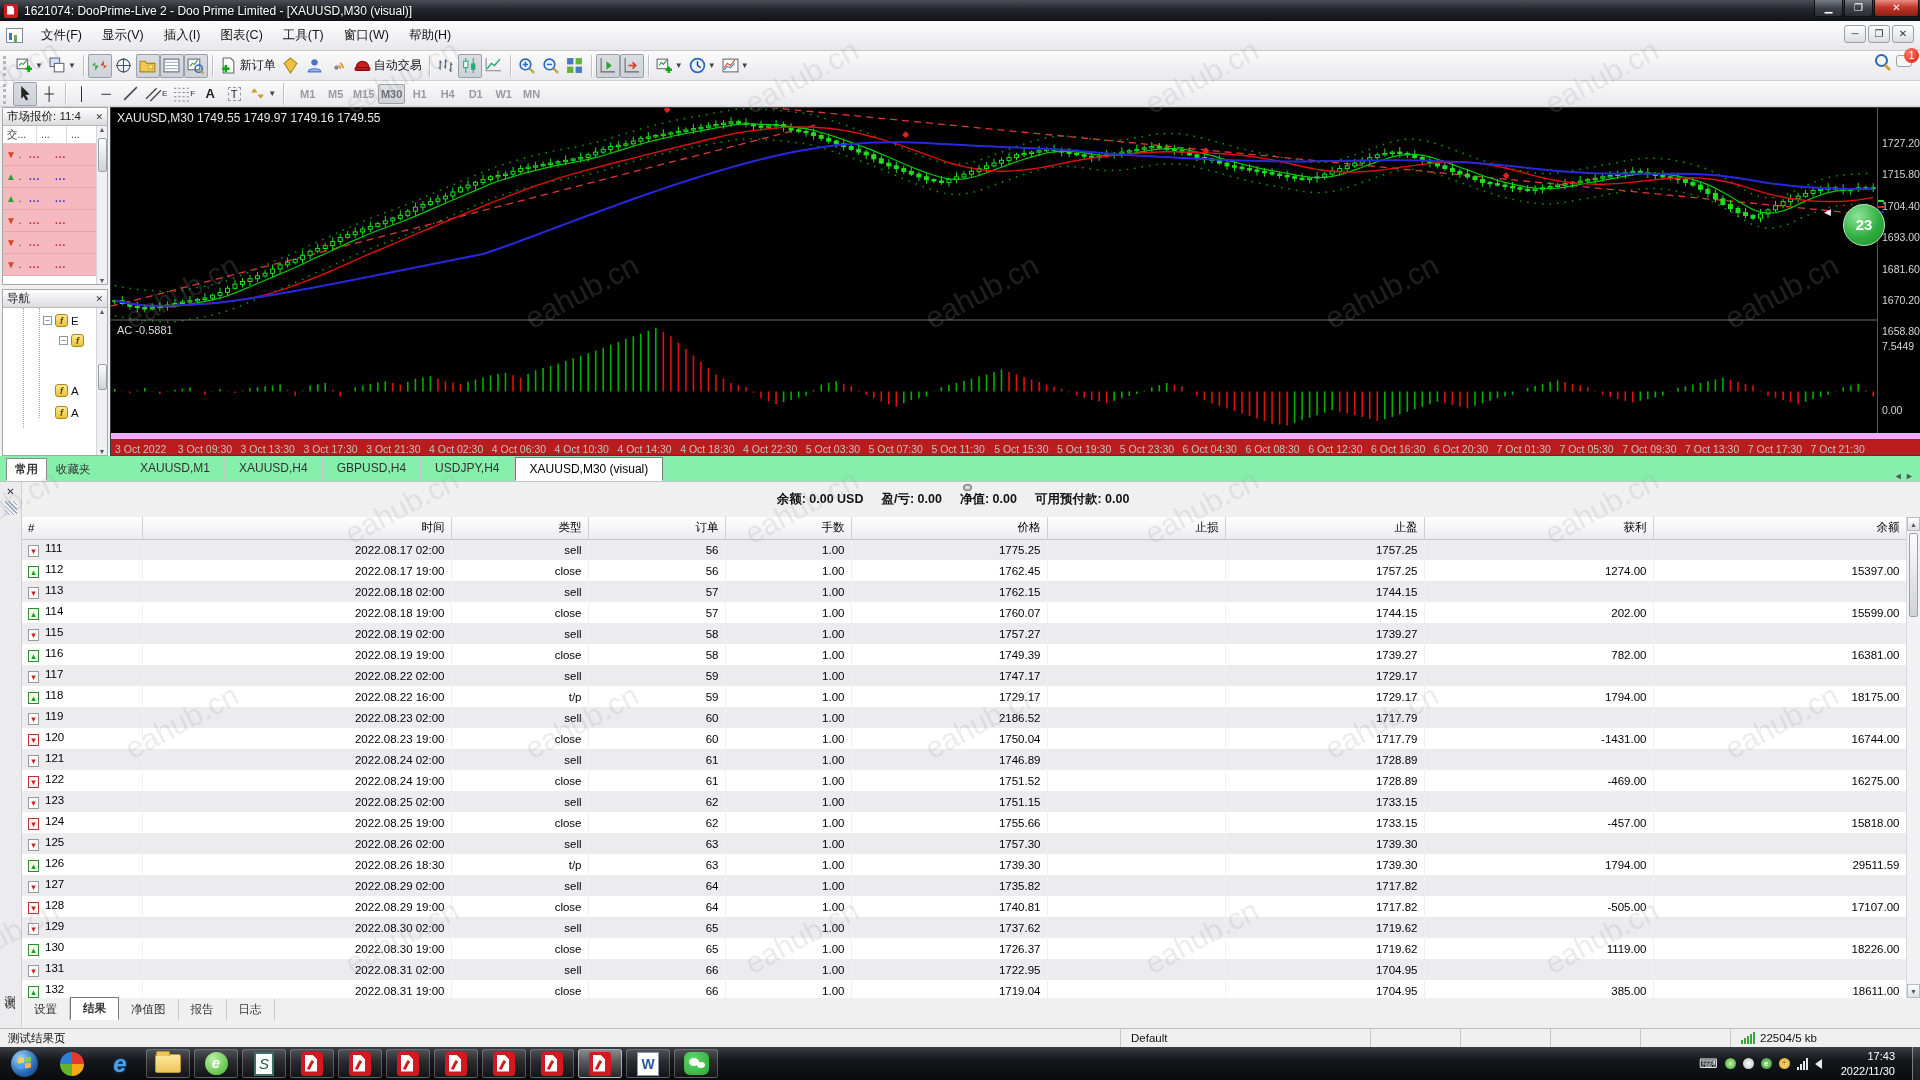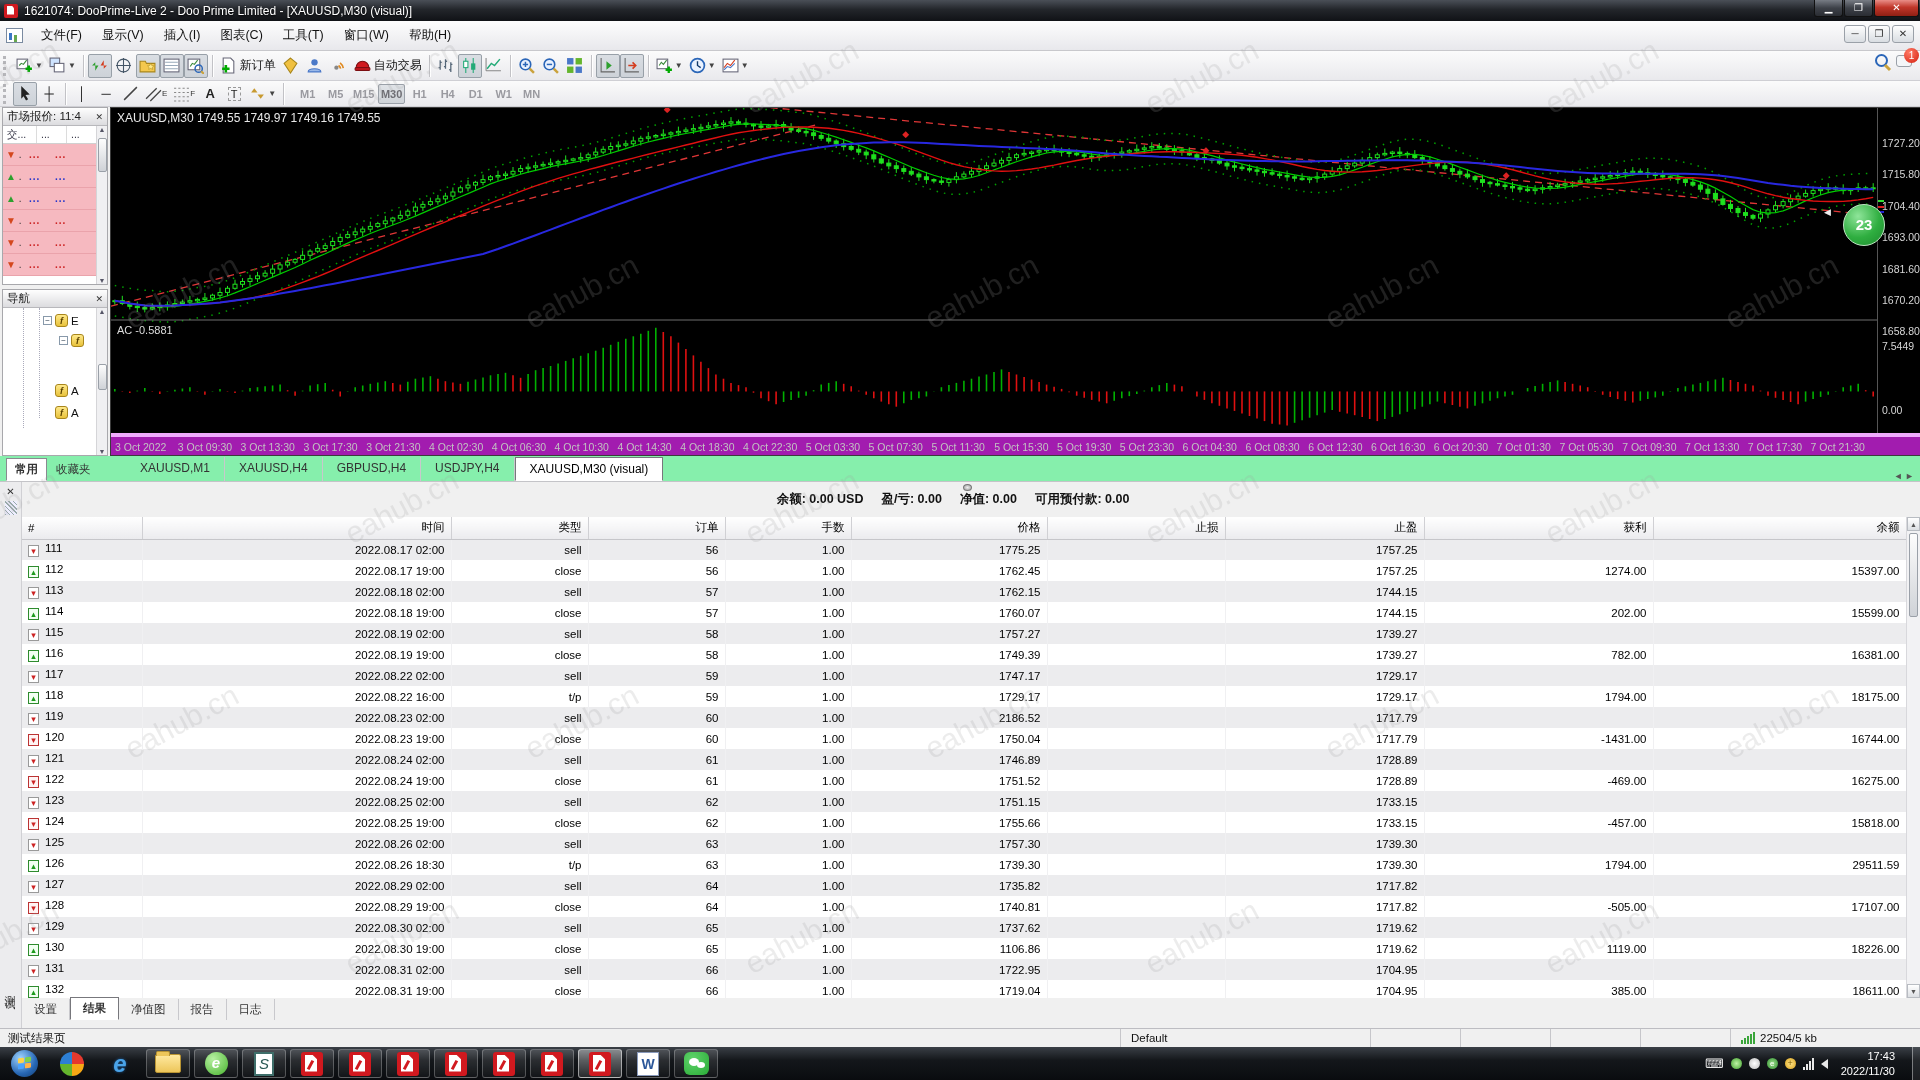--- a/index.html
+++ b/index.html
@@ -67,21 +67,21 @@
   .fico { width:13px; height:13px; background:linear-gradient(#ffe98a,#e8c23c); border:1px solid #a8861c; border-radius:3px; color:#5a4200; font-size:9px; font-style:italic; font-weight:bold; text-align:center; line-height:12px; }
   .guide { position:absolute; border-left:1px dotted #aab; }
 
   
   .chartarea { position:absolute; left:110px; top:107px; width:1810px; height:349px; background:#000; border:1px solid #3c3c3c; }
   .plot { position:absolute; left:0; top:0; width:1766px; height:325px; }
   .ctitle { position:absolute; left:6px; top:3px; color:#e8e8e8; font-size:12px; z-index:5; }
   .aclabel { position:absolute; left:6px; top:216px; color:#dcdcdc; font-size:11px; z-index:5; }
   .paxis { position:absolute; left:1766px; top:0; width:44px; height:325px; border-left:1px solid #555; background:#000; }
   .axlbl { position:absolute; left:4px; font-size:10.5px; color:#d6d6d6; white-space:nowrap;margin-top:19px; }
-  .taxis { position:absolute; left:0; top:325px; width:1810px; height:22px; border-top:4px solid #f0abfc; background:#a21caf; }
+  .taxis { position:absolute; left:0; top:325px; width:1810px; height:22px; border-top:6px solid #f0abfc; background:#b91c1c; }
   .tlbl { position:absolute; top:4px; font-size:10.5px; color:#c2c2c2; white-space:nowrap; }
   .bubble { position:absolute; left:1732px; top:96px; width:42px; height:42px; border-radius:50%;
     background:radial-gradient(circle at 35% 28%,#8fe59a,#2fae40 55%,#1d8a2e); border:1px solid #bfe8c4;
     color:#fff; font-size:15px; font-weight:bold; text-align:center; line-height:40px; z-index:8; box-shadow:0 1px 4px rgba(0,0,0,.5); }
 
   
   .tabsrow { position:absolute; left:0; top:456px; width:1920px; height:26px; background:#86efac; border-bottom:1px solid #c4c4c8; display:flex; align-items:flex-end; }
   .sbtabs { width:112px; display:flex; padding-left:6px; }
   .stab { font-size:11.5px; color:#333; padding:3px 8px; border:1px solid transparent; }
   .stab.active { background:#fff; border-color:#8a8a90; border-bottom-color:#fff; font-weight:bold; }
@@ -145,21 +145,21 @@
   .mtico::before { content:""; position:absolute; left:8px; top:8px; width:3px; height:10px; background:#d1191f; transform:rotate(28deg); z-index:2; }
   .wordic { width:22px; height:24px; background:#fff; border:1px solid #8899bb; color:#2b579a; font-weight:bold; font-size:14px; text-align:center; line-height:22px; }
   .wechatic { width:25px; height:23px; background:radial-gradient(circle at 35% 30%,#5fd36a,#2aac37); border-radius:6px; position:relative; }
   .wechatic::after { content:""; position:absolute; left:5px; top:6px; width:10px; height:8px; background:#fff; border-radius:50%; box-shadow:7px 3px 0 -1px #fff; }
   .tray { margin-left:auto; display:flex; align-items:center; gap:7px; color:#e8e8e8; }
   .trayic { font-size:13px; }
   .dot { width:11px; height:11px; border-radius:50%; display:inline-block; }
   .sigbars { display:inline-flex; align-items:flex-end; gap:1px; }
   .sigbars i { width:2px; background:#e8e8e8; display:block; }
   .spk { width:0; height:0; border:5px solid transparent; border-right:7px solid #e8e8e8; border-left:none; }
-  .clock { text-align:right; font-size:11px; color:#fff; line-height:1.3; margin:0 10px 0 6px; }
+  .clock { text-align:right; font-size:11px; color:#fff; line-height:1.3; margin:0 10px 0 12px; }
   .showdesk { width:8px; height:33px; border-left:1px solid rgba(255,255,255,.4); background:rgba(255,255,255,.08); }
 
   
   .wm { position:absolute; color:rgba(160,160,160,.20); font-size:30px; transform:rotate(-28deg); pointer-events:none; z-index:40; white-space:nowrap; }
 </style>
 </head>
 <body>
 
 <div class="app">
 
@@ -1557,21 +1557,21 @@
           <td>1719.62</td>
           <td></td>
           <td></td>
         </tr>
         <tr class="even">
           <td><span class="ric up">▴</span>130</td>
           <td>2022.08.30 19:00</td>
           <td>close</td>
           <td>65</td>
           <td>1.00</td>
-          <td>1106.86</td>
+          <td>1726.37</td>
           <td></td>
           <td>1719.62</td>
           <td>1119.00</td>
           <td>18226.00</td>
         </tr>
         <tr class="odd">
           <td><span class="ric sell">▾</span>131</td>
           <td>2022.08.31 02:00</td>
           <td>sell</td>
           <td>66</td>

